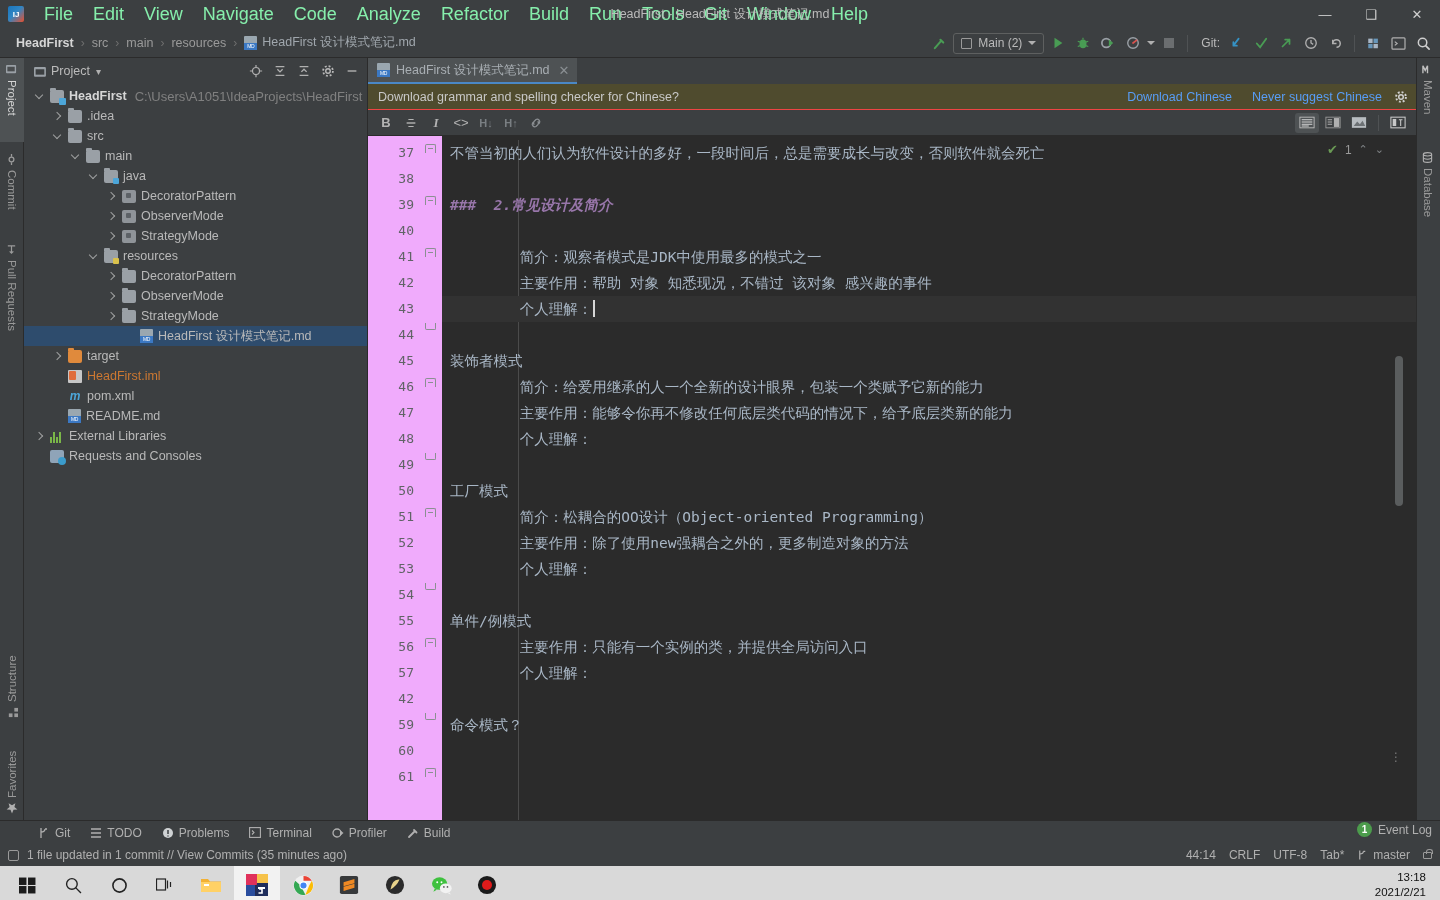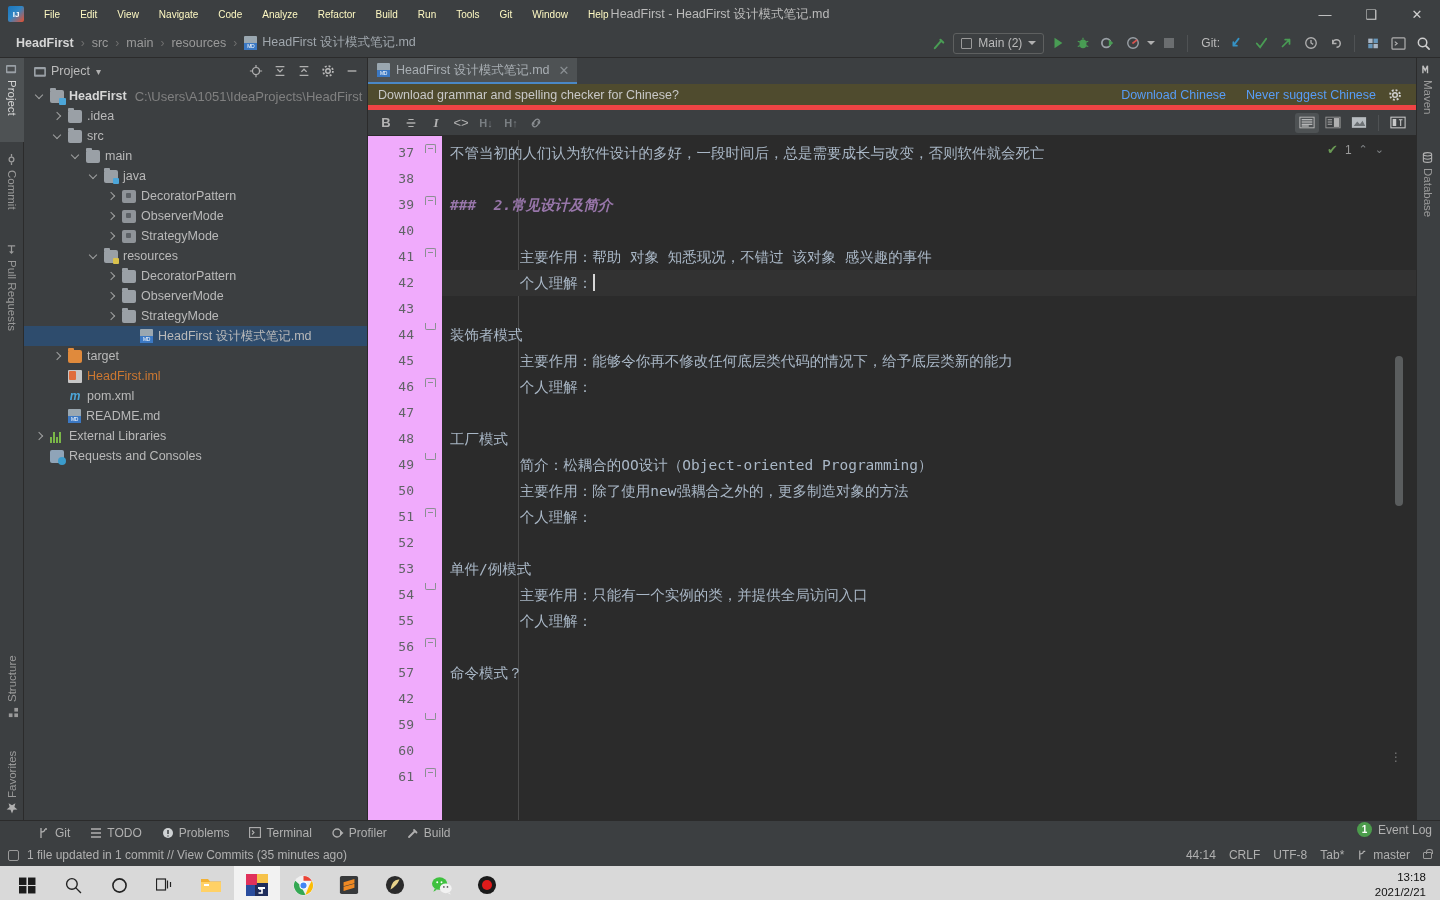--- a/index.html
+++ b/index.html
@@ -22,21 +22,21 @@
     background: linear-gradient(135deg,#1b75bb 0%,#2f86c5 45%,#ec4f2c 100%);
     position: relative; flex: none;
   }
   .ij-logo::after {
     content: "IJ"; position: absolute; inset: 0; color: #fff;
     font-size: 8px; font-weight: bold; display: flex;
     align-items: center; justify-content: center;
   }
   .menu { display: flex; align-items: center; gap: 0px; }
   .menu-item {
-    padding: 4px 10px; font-size: 10px; color: #fef9c3; cursor: default;
+    padding: 4px 10px; font-size: 18px; color: #86efac; cursor: default;
     white-space: nowrap;
   }
   .win-title {
     position: absolute; left: 0; right: 0; text-align: center;
     font-size: 12.5px; color: #bbbbbb; pointer-events: none;
   }
   .win-ctrl {
     position: absolute; right: 0; top: 0; height: 28px; display: flex;
   }
   .win-btn {
@@ -156,22 +156,22 @@
   .editor-area { flex: 1; display: flex; flex-direction: column; background: #2b2b2b; min-width: 0;}
   .tabstrip { height: 26px; background: #3c3f41; display: flex; align-items: stretch; }
   .etab {
     display: flex; align-items: center; gap: 6px; padding: 0 8px 0 9px;
     background: #4e5254; border-bottom: 2px solid #4a88c7; font-size: 12.5px;
     color: #a8aeb3;
   }
   .etab .x { color: #8a8f93; font-size: 13px; margin-left: 3px; }
   .notify {
     height: 26px; background: #4f4b2e; display: flex; align-items: center;
-    padding: 0 12px 0 10px; font-size: 12.5px; color: #c8c8c8; gap: 0;
-    border-bottom: 5px solid #ef4444;
+    padding: 0 6px 0 10px; font-size: 12.5px; color: #c8c8c8; gap: 0;
+    border-bottom: 1px solid #ef4444;
   }
   .notify .msg { margin-right: auto; }
   .nlink { color: #589df6; padding: 0 10px; text-align: center; }
   .mdtoolbar {
     height: 26px; background: #3c3f41; display:flex; align-items:center;
     gap: 1px; padding-left: 6px; border-bottom: 1px solid #2b2b2b; position:relative;
   }
   .mb { width:24px;height:22px;display:flex;align-items:center;justify-content:center;
         color:#b3b3b3;font-size:13px;}
   .mb.dim{color:#7a7f83; font-size:11px; font-weight:bold;}
@@ -737,24 +737,26 @@
             <div class="gline">60</div>
             <span class="fold top" style="top: 632px;"></span>
             <div class="gline">61</div>
           </div>
         <div class="code">
           <div class="indent-guide"></div>
         <div class="cline">不管当初的人们认为软件设计的多好，一段时间后，总是需要成长与改变，否则软件就会死亡</div>
             <div class="cline"></div>
             <div class="cline heading">###  2.常见设计及简介</div>
             <div class="cline"></div>
+            <div class="cline">        简介：观察者模式是JDK中使用最多的模式之一</div>
             <div class="cline">        主要作用：帮助 对象 知悉现况，不错过 该对象 感兴趣的事件</div>
             <div class="cline current">        个人理解：<span class="caret"></span></div>
             <div class="cline"></div>
             <div class="cline">装饰者模式</div>
+            <div class="cline">        简介：给爱用继承的人一个全新的设计眼界，包装一个类赋予它新的能力</div>
             <div class="cline">        主要作用：能够令你再不修改任何底层类代码的情况下，给予底层类新的能力</div>
             <div class="cline">        个人理解：</div>
             <div class="cline"></div>
             <div class="cline">工厂模式</div>
             <div class="cline">        简介：松耦合的OO设计（Object-oriented Programming）</div>
             <div class="cline">        主要作用：除了使用new强耦合之外的，更多制造对象的方法</div>
             <div class="cline">        个人理解：</div>
             <div class="cline"></div>
             <div class="cline">单件/例模式</div>
             <div class="cline">        主要作用：只能有一个实例的类，并提供全局访问入口</div>

